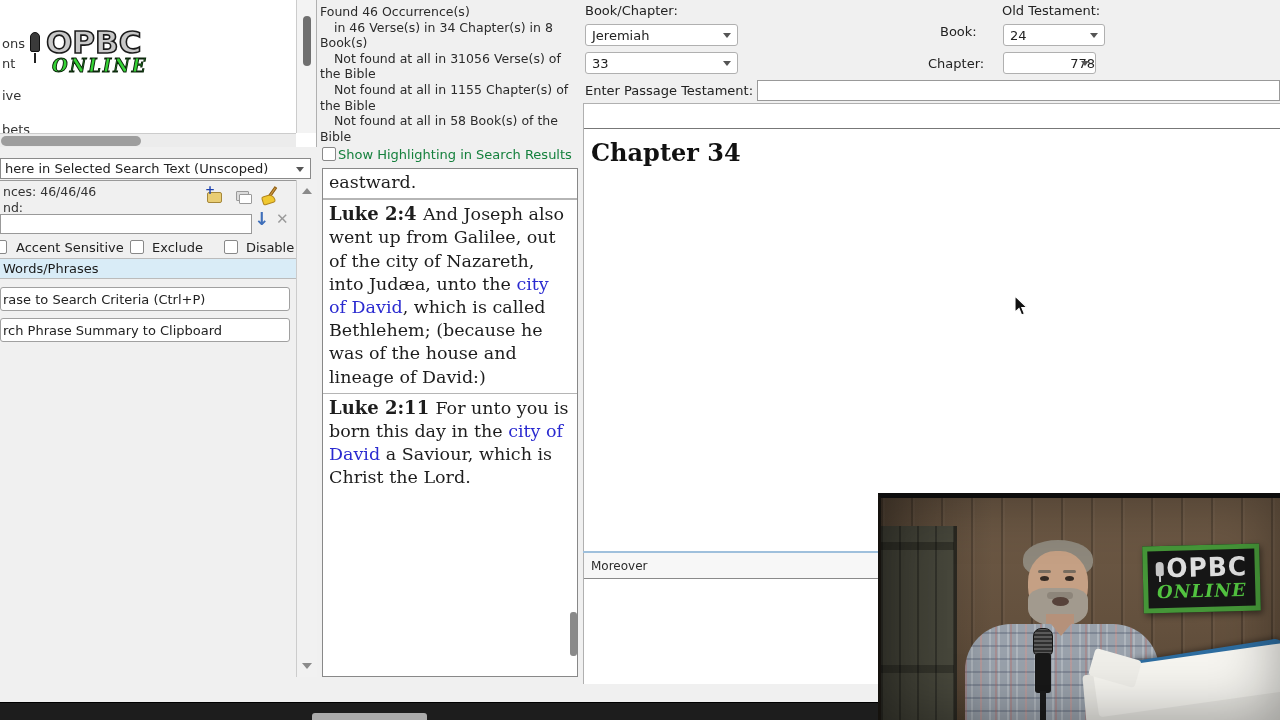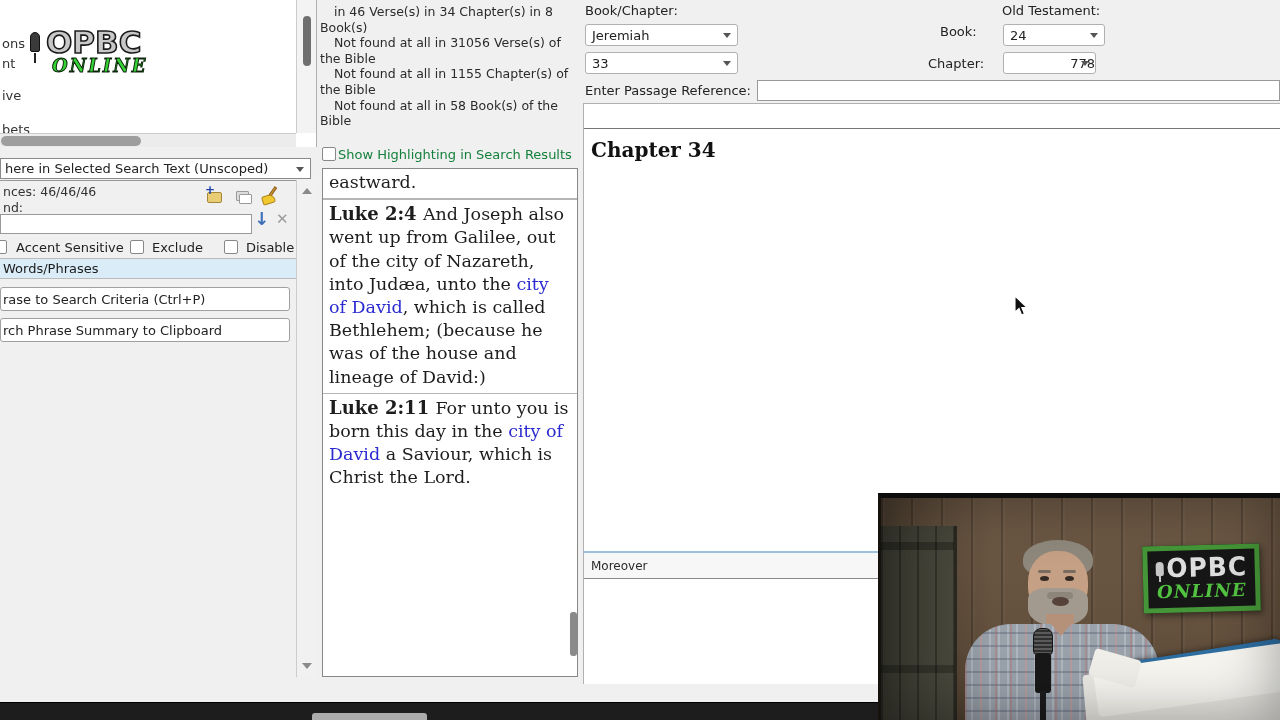--- a/index.html
+++ b/index.html
@@ -63,21 +63,21 @@
 
   
   .nav-label { font-size:13px; color:#222; white-space:nowrap; }
   .sel { background:#fff; border:1px solid #b0b0b0; border-radius:3px; height:22px; font-size:13px; color:#222; padding:3px 0 0 6px; }
   .text-input { background:#fff; border:1px solid #999; height:21px; }
 
   
   .bible { left:583px; top:103px; width:697px; height:450px; background:#fff; border-top:1px solid #b0b0b0; border-left:1px solid #b0b0b0; overflow:hidden; padding:2px 0 0 7px; }
   .bline { font-family:"DejaVu Serif","Liberation Serif",serif; font-size:19px; line-height:23.4px; white-space:pre; color:#1b1b1b; }
   .bdivider { border-top:1px solid #777; margin-top:22px; margin-left:-7px; }
-  .ch-head { font-family:"DejaVu Serif","Liberation Serif",serif; font-size:20px; font-weight:bold; margin-top:9px; margin-bottom:8px; color:#111; }
+  .ch-head { font-family:"DejaVu Serif","Liberation Serif",serif; font-size:24px; font-weight:bold; margin-top:9px; margin-bottom:8px; color:#111; }
   .blue-line { left:583px; top:551px; width:296px; height:2px; background:#9fc0dc; }
 
   
   .dict { left:583px; top:553px; width:697px; height:131px; background:#fff; border-left:1px solid #b0b0b0; overflow:hidden; }
   .dict-header { height:26px; background:#f7f7f7; border-bottom:1px solid #8a8a8a; font-size:12px; color:#2b2b2b; padding:6px 0 0 7px; }
   .dict-body { padding:11px 0 0 7px; }
   .dline { font-family:"DejaVu Serif","Liberation Serif",serif; font-size:19px; line-height:24px; white-space:pre; color:#1b1b1b; }
 
   
   .black-bar { left:0; top:702px; width:881px; height:18px; background:#1d1d1d; border-top:1px solid #000; }
@@ -181,20 +181,21 @@
 <div class="abs words-header">Words/Phrases</div>
 <div class="abs panel-btn" style="top:287px;">rase to Search Criteria (Ctrl+P)</div>
 <div class="abs panel-btn" style="top:318px;">rch Phrase Summary to Clipboard</div>
 
 <div class="abs vscroll-right">
   <div class="tri-up"></div>
   <div class="tri-down"></div>
 </div>
 
 <div class="abs results">
+  <p>Found 46 Occurrence(s)</p>
   <p class="ind">in 46 Verse(s) in 34 Chapter(s) in 8 Book(s)</p>
   <p class="ind">Not found at all in 31056 Verse(s) of the Bible</p>
   <p class="ind">Not found at all in 1155 Chapter(s) of the Bible</p>
   <p class="ind">Not found at all in 58 Book(s) of the Bible</p>
 </div>
 <div class="abs hl-row">
   <span class="checkbox"></span>
   <span class="hl-label">Show Highlighting in Search Results</span>
 </div>
 
@@ -223,21 +224,21 @@
 <div class="abs sel" style="left:1003px; top:24px; width:102px;">
   <span>24</span>
   <span class="dd-arrow"></span>
 </div>
 <div class="abs nav-label" style="left:928px; top:56px;">Chapter:</div>
 <div class="abs sel" style="left:1003px; top:52px; width:93px;text-align:right;">
   <span>778</span>
   <span class="dd-arrow"></span>
 </div>
 
-<div class="abs nav-label" style="left:585px; top:83px;">Enter Passage Reference:</div>
+<div class="abs nav-label" style="left:585px; top:83px;">Enter Passage Testament:</div>
 <div class="abs text-input" style="left:757px; top:80px; width:523px;"></div>
 
 <div class="abs bible">
   <div class="bline"></div>
   <div class="bline"></div>
   <div class="bline"></div>
   <div class="bline"></div>
   <div class="bline"></div>
   <div class="bline"></div>
   <div class="bline"></div>

